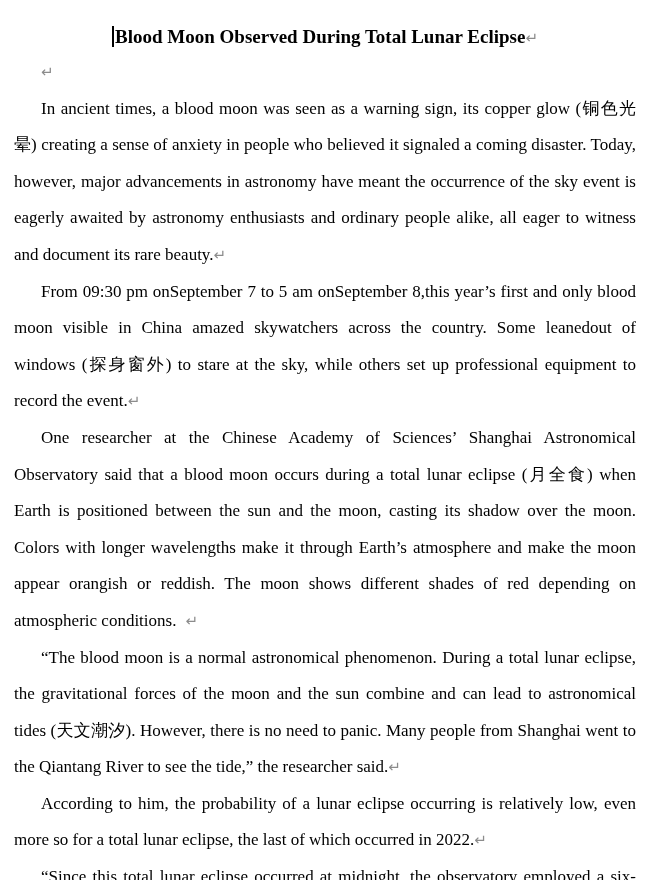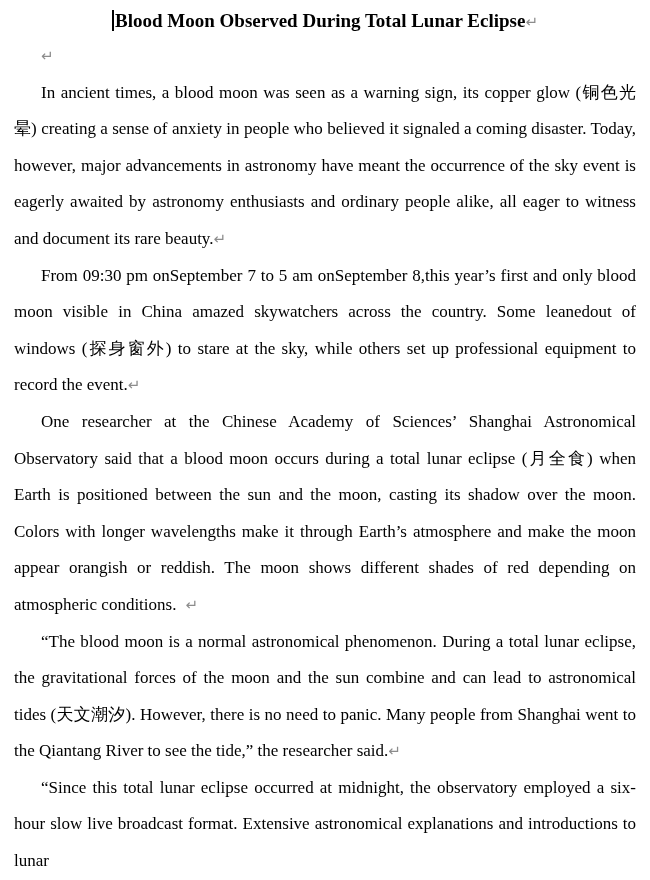--- a/index.html
+++ b/index.html
@@ -5,21 +5,21 @@
   html, body {
     margin: 0;
     padding: 0;
     background: var(--background, #ffffff);
   }
   .page {
     position: relative;
     width: 650px;
     height: 880px;
     box-sizing: border-box;
-    padding: 4px 14px 0 14px;
+    padding: 20px 14px 0 14px;
     overflow: hidden;
     background: var(--background, #ffffff);
     color: var(--text, #000000);
     font-family: "Liberation Serif", serif;
     border-radius: 23px;
   }
   .doc-title {
     margin: 0;
     font-size: 19px;
     font-weight: bold;
@@ -61,16 +61,17 @@
   <p class="para"><span class="pmark">↵</span></p>
 
   <p class="para"><span>In ancient times, a blood moon was seen as a warning sign, its copper glow (铜色光晕) creating a sense of anxiety in people who believed it signaled a coming disaster. Today, however, major advancements in astronomy have meant the occurrence of the sky event is eagerly awaited by astronomy enthusiasts and ordinary people alike, all eager to witness and document its rare beauty.</span><span class="pmark">↵</span></p>
 
   <p class="para"><span>From 09:30 pm onSeptember 7 to 5 am onSeptember 8,this year’s first and only blood moon visible in China amazed skywatchers across the country. Some leanedout of windows (探身窗外) to stare at the sky, while others set up professional equipment to record the event.</span><span class="pmark">↵</span></p>
 
   <p class="para"><span>One researcher at the Chinese Academy of Sciences’ Shanghai Astronomical Observatory said that a blood moon occurs during a total lunar eclipse (月全食) when Earth is positioned between the sun and the moon, casting its shadow over the moon. Colors with longer wavelengths make it through Earth’s atmosphere and make the moon appear orangish or reddish. The moon shows different shades of red depending on atmospheric conditions.</span><span class="pmark gap">↵</span></p>
 
   <p class="para"><span>“The blood moon is a normal astronomical phenomenon. During a total lunar eclipse, the gravitational forces of the moon and the sun combine and can lead to astronomical tides (天文潮汐). However, there is no need to panic. Many people from Shanghai went to the Qiantang River to see the tide,” the researcher said.</span><span class="pmark">↵</span></p>
 
+  <p class="para"><span>According to him, the probability of a lunar eclipse occurring is relatively low, even more so for a total lunar eclipse, the last of which occurred in 2022.</span><span class="pmark">↵</span></p>
 
   <p class="para"><span>“Since this total lunar eclipse occurred at midnight, the observatory employed a six-hour slow live broadcast format. Extensive astronomical explanations and introductions to lunar</span></p>
 
 </div>
 
 </body></html>

